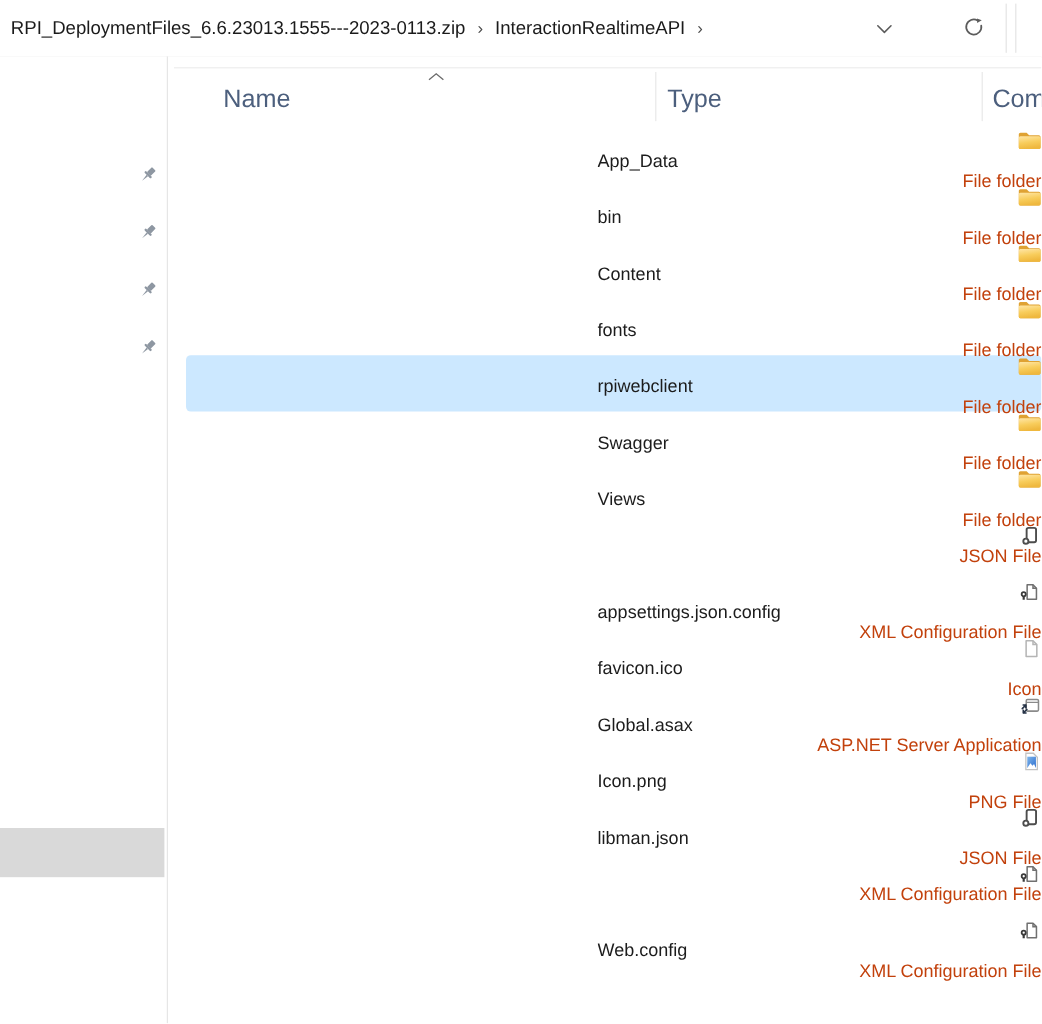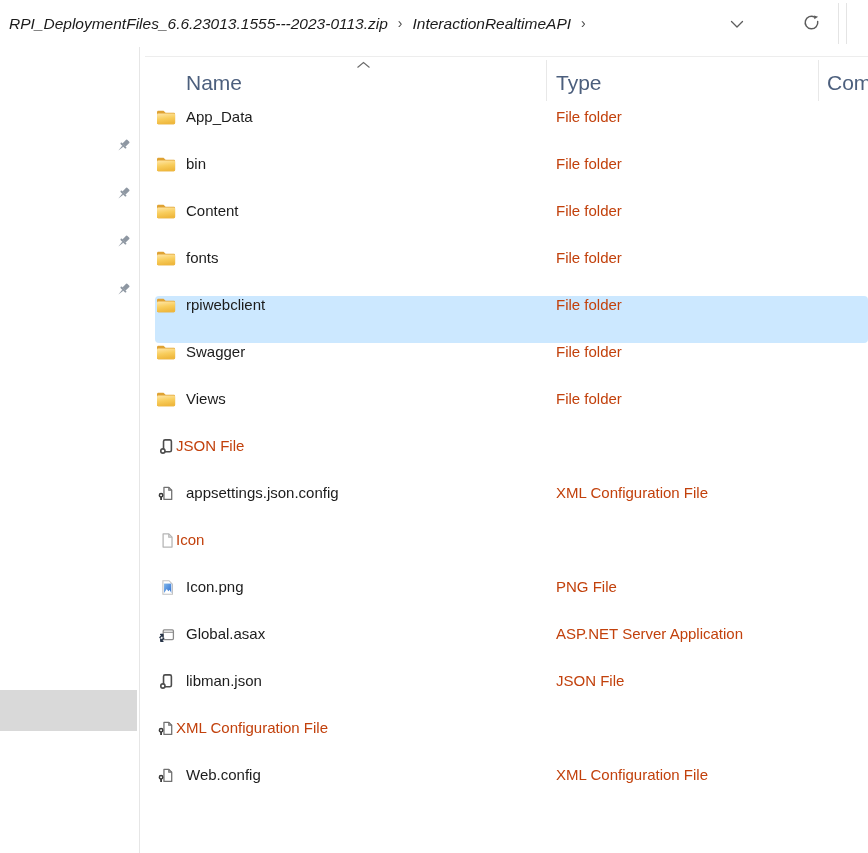--- a/index.html
+++ b/index.html
@@ -4,21 +4,21 @@
 <style>
   html,body{margin:0;padding:0;background:#fff;}
   .app{position:relative;width:868px;height:853px;overflow:hidden;background:#fff;
        font-family:"Liberation Sans",sans-serif;-webkit-font-smoothing:antialiased;}
 
   
   .topbar{position:absolute;left:0;top:0;width:868px;height:47px;background:#fff;
           border-bottom:1px solid #e7e7e7;}
   .crumbs{position:absolute;left:9px;top:0;height:47px;display:flex;align-items:center;
           font-size:15.5px;color:#1b1b1b;white-space:nowrap;}
-  .crumb{cursor:default;font-style:italic;}
+  .crumb{cursor:default;}
   .crumb-sep{margin:0 10px;color:#4a4a4a;font-size:14px;transform:translateY(-1px);}
   .addr-btn{position:absolute;width:28px;height:28px;display:flex;align-items:center;
             justify-content:center;top:10px;background:transparent;border:none;padding:0;}
   .addr-chevron{left:723px;}
   .addr-refresh{left:797px;}
   .addr-vline{position:absolute;top:3px;width:1px;height:41px;background:#e4e4e4;}
   .addr-vline.v1{left:838px;}
   .addr-vline.v2{left:846px;}
 
   
@@ -33,21 +33,21 @@
   .hdr-label{position:absolute;top:24px;font-size:21px;color:#4c5f7d;white-space:nowrap;}
   .hdr-name{left:46px;}
   .hdr-type{left:416px;}
   .hdr-comp{left:687px;width:41px;overflow:hidden;}
   .sort-caret{position:absolute;left:215px;top:9px;}
   .hdr-div{position:absolute;top:13px;width:1px;height:41px;background:#e8e8e8;}
   .hdr-div.d1{left:406px;}
   .hdr-div.d2{left:678px;}
 
   .rows{position:absolute;left:0;top:61px;right:0;}
-  .row{height:47px;display:flex;align-items:flex-start;margin-left:15px;border-radius:4px;}
+  .row{height:47px;display:flex;align-items:flex-end;margin-left:15px;border-radius:4px;flex-direction:column;}
   .row.selected{background:#cce8ff;}
   .row .icon{flex:none;width:20px;height:18px;margin-left:1px;display:flex;
              align-items:center;justify-content:center;}
   .row .fname{margin-left:10px;width:370px;flex:none;font-size:15px;color:#1c1c1c;
               white-space:nowrap;overflow:hidden;}
   .row .ftype{font-size:15px;color:#c2410c;white-space:nowrap;}
 </style>
 </head>
 <body>
 
@@ -278,57 +278,58 @@
     <span class="ftype">XML Configuration File</span>
   </div>
 
   <div class="row">
     <span class="icon">
             <svg width="17" height="17" viewBox="0 0 16 16">
               <path d="M4.8 1.8 h5.4 l3 3 v9.4 H4.8 Z" fill="#fff" stroke="#b5b5b5" stroke-width="1.2" stroke-linejoin="round"></path>
               <path d="M10.2 1.8 v3 h3" fill="none" stroke="#b5b5b5" stroke-width="1.2"></path>
             </svg>
           </span>
+    <span class="fname">favicon.ico</span>
     <span class="ftype">Icon</span>
-  </div>
-
-  <div class="row">
-    <span class="icon">
-            <svg width="17" height="17" viewBox="0 0 16 16">
-              <defs>
-                <linearGradient id="gimg" x1="0" y1="0" x2="1" y2="1">
-                  <stop offset="0" stop-color="#7fb5ea"></stop>
-                  <stop offset="1" stop-color="#2e6fd0"></stop>
-                </linearGradient>
-              </defs>
-              <path d="M4.6 1.6 h5.8 l3.2 3.2 v9.6 H4.6 Z" fill="#fff" stroke="#c2c2c2" stroke-width="1"></path>
-              <rect x="5.7" y="4.3" width="6.8" height="8.8" fill="url(#gimg)"></rect>
-              <path d="M5.7 13.1 l2.5-3.6 1.6 2 1.2-1.5 1.5 3.1 z" fill="#ffffff"></path>
-            </svg>
-          </span>
-    <span class="fname">Icon.png</span>
-    <span class="ftype">PNG File</span>
   </div>
 
   <div class="row">
     <span class="icon">
             <svg width="17" height="17" viewBox="0 0 16 16">
               <rect x="4.9" y="3.6" width="9.6" height="9.2" rx="1" fill="none" stroke="#8a8a8a" stroke-width="1.2"></rect>
               <path d="M4.9 5.9 h9.6" stroke="#8a8a8a" stroke-width="1"></path>
               <path d="M1.8 10.8 L4.6 8 M4.6 8 h-2.1 M4.6 8 v2.1" stroke="#253246" stroke-width="1.3" fill="none" stroke-linecap="round"></path>
               <path d="M5.4 11.5 L2.6 14.3 M2.6 14.3 h2.1 M2.6 14.3 v-2.1" stroke="#253246" stroke-width="1.3" fill="none" stroke-linecap="round"></path>
             </svg>
           </span>
     <span class="fname">Global.asax</span>
     <span class="ftype">ASP.NET Server Application</span>
   </div>
 
   <div class="row">
     <span class="icon">
             <svg width="17" height="17" viewBox="0 0 16 16">
+              <defs>
+                <linearGradient id="gimg" x1="0" y1="0" x2="1" y2="1">
+                  <stop offset="0" stop-color="#7fb5ea"></stop>
+                  <stop offset="1" stop-color="#2e6fd0"></stop>
+                </linearGradient>
+              </defs>
+              <path d="M4.6 1.6 h5.8 l3.2 3.2 v9.6 H4.6 Z" fill="#fff" stroke="#c2c2c2" stroke-width="1"></path>
+              <rect x="5.7" y="4.3" width="6.8" height="8.8" fill="url(#gimg)"></rect>
+              <path d="M5.7 13.1 l2.5-3.6 1.6 2 1.2-1.5 1.5 3.1 z" fill="#ffffff"></path>
+            </svg>
+          </span>
+    <span class="fname">Icon.png</span>
+    <span class="ftype">PNG File</span>
+  </div>
+
+  <div class="row">
+    <span class="icon">
+            <svg width="17" height="17" viewBox="0 0 16 16">
               <rect x="5.2" y="1.8" width="7.4" height="11.2" rx="1.5" fill="none" stroke="#4d4d4d" stroke-width="1.5"></rect>
               <circle cx="4.6" cy="12.2" r="2" fill="#fff" stroke="#4d4d4d" stroke-width="1.5"></circle>
             </svg>
           </span>
     <span class="fname">libman.json</span>
     <span class="ftype">JSON File</span>
   </div>
 
   <div class="row">
     <span class="icon">

